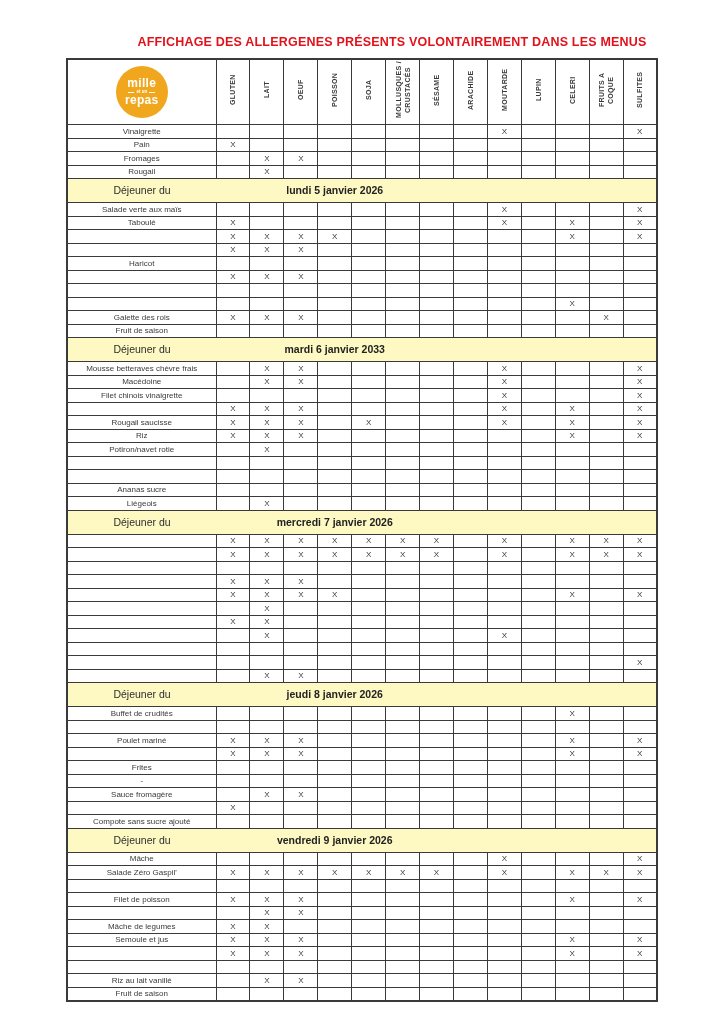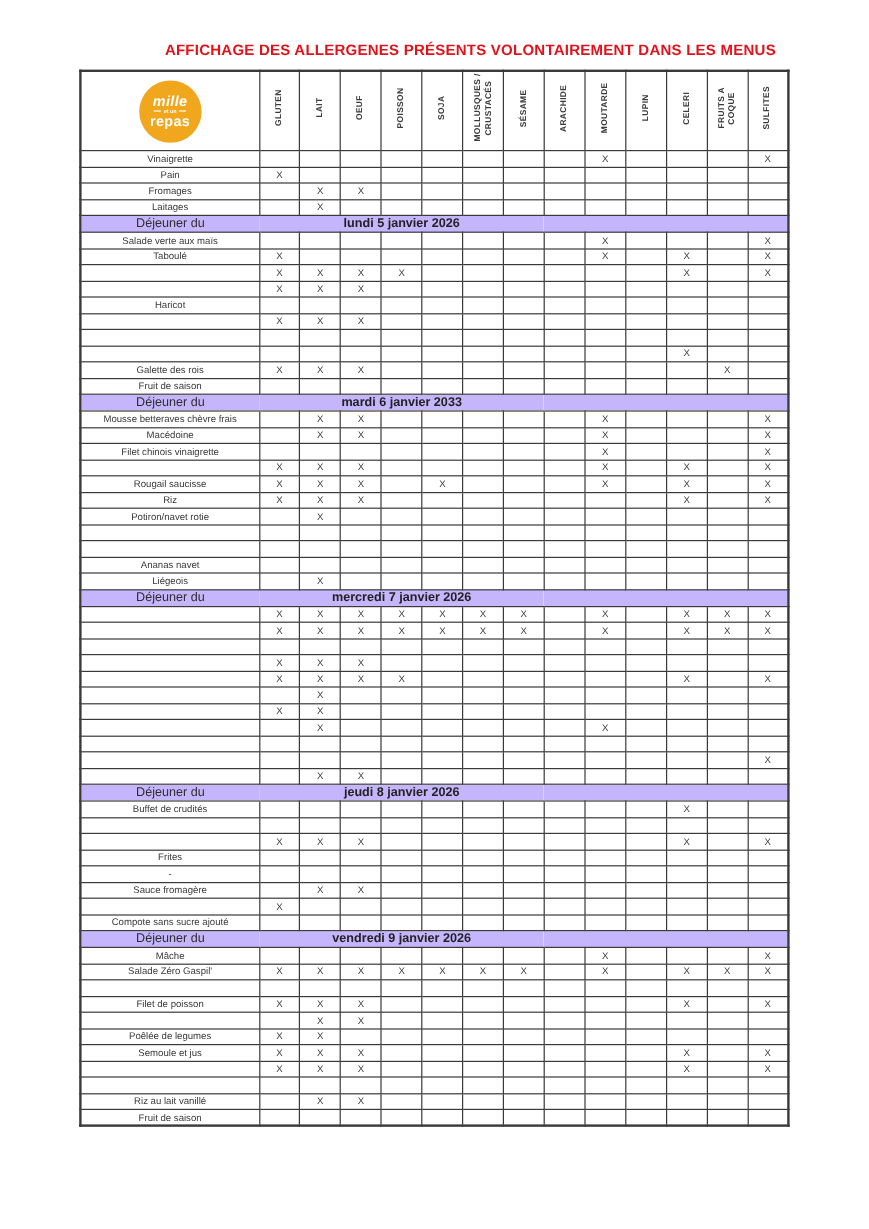--- a/index.html
+++ b/index.html
@@ -28,29 +28,29 @@
     font-size:7px; font-weight:bold; letter-spacing:0.3px;
     text-align:center; white-space:pre-line; color:#3a3a3a;
   }
   .logo-cell { vertical-align:middle; }
   .logo {
     width:52px; height:52px; border-radius:50%;
     margin:0 auto; background:#f0a71e;
     display:flex; flex-direction:column; align-items:center; justify-content:center;
     color:#ffffff; font-weight:bold;
   }
-  .logo-line1 { font-size:12px; line-height:11px; letter-spacing:0.3px;font-style:italic; }
+  .logo-line1 { font-size:12px; line-height:11px; letter-spacing:0.3px; }
   .logo-line2 { font-size:4.5px; line-height:6px; display:flex; align-items:center; gap:2px; }
   .logo-line2::before, .logo-line2::after { content:""; width:6px; height:1px; background:#ffffff; }
   .logo-line3 { font-size:12px; line-height:11px; letter-spacing:0.3px; }
   tbody td { height:13.5px; font-size:8px; line-height:9px; text-align:center; vertical-align:middle; overflow:hidden; }
   td.label-cell { font-size:8px; }
   td.mark-cell { font-size:8px; }
   tr.section-row td {
-    height:14px; background:#c4b5fd;
+    height:24px; background:#fef9c3;
     border-left:none; border-right:none;
     border-top:1.5px solid #3a3a3a; border-bottom:1.5px solid #3a3a3a;
   }
   td.section-label { font-size:10.5px; font-weight:normal; color:#2e2e2e; }
   td.section-date { font-size:10.5px; font-weight:bold; color:#222222; }
 </style>
 </head>
 <body>
 
 <div class="page-title">AFFICHAGE DES ALLERGENES PRÉSENTS VOLONTAIREMENT DANS LES MENUS</div>
@@ -131,21 +131,21 @@
         <td class="mark-cell"></td>
         <td class="mark-cell"></td>
         <td class="mark-cell"></td>
         <td class="mark-cell"></td>
         <td class="mark-cell"></td>
         <td class="mark-cell"></td>
         <td class="mark-cell"></td>
         <td class="mark-cell"></td>
       </tr>
       <tr>
-        <td class="label-cell">Laitages</td>
+        <td class="label-cell">Rougail</td>
         <td class="mark-cell"></td>
         <td class="mark-cell">X</td>
         <td class="mark-cell"></td>
         <td class="mark-cell"></td>
         <td class="mark-cell"></td>
         <td class="mark-cell"></td>
         <td class="mark-cell"></td>
         <td class="mark-cell"></td>
         <td class="mark-cell"></td>
         <td class="mark-cell"></td>
@@ -461,21 +461,21 @@
         <td class="mark-cell"></td>
         <td class="mark-cell"></td>
         <td class="mark-cell"></td>
         <td class="mark-cell"></td>
         <td class="mark-cell"></td>
         <td class="mark-cell"></td>
         <td class="mark-cell"></td>
         <td class="mark-cell"></td>
       </tr>
       <tr>
-        <td class="label-cell">Ananas navet</td>
+        <td class="label-cell">Ananas sucre</td>
         <td class="mark-cell"></td>
         <td class="mark-cell"></td>
         <td class="mark-cell"></td>
         <td class="mark-cell"></td>
         <td class="mark-cell"></td>
         <td class="mark-cell"></td>
         <td class="mark-cell"></td>
         <td class="mark-cell"></td>
         <td class="mark-cell"></td>
         <td class="mark-cell"></td>
@@ -711,20 +711,36 @@
         <td class="mark-cell"></td>
         <td class="mark-cell"></td>
         <td class="mark-cell"></td>
         <td class="mark-cell"></td>
         <td class="mark-cell"></td>
         <td class="mark-cell"></td>
         <td class="mark-cell"></td>
         <td class="mark-cell"></td>
       </tr>
       <tr>
+        <td class="label-cell">Poulet mariné</td>
+        <td class="mark-cell">X</td>
+        <td class="mark-cell">X</td>
+        <td class="mark-cell">X</td>
+        <td class="mark-cell"></td>
+        <td class="mark-cell"></td>
+        <td class="mark-cell"></td>
+        <td class="mark-cell"></td>
+        <td class="mark-cell"></td>
+        <td class="mark-cell"></td>
+        <td class="mark-cell"></td>
+        <td class="mark-cell">X</td>
+        <td class="mark-cell"></td>
+        <td class="mark-cell">X</td>
+      </tr>
+      <tr>
         <td class="label-cell"></td>
         <td class="mark-cell">X</td>
         <td class="mark-cell">X</td>
         <td class="mark-cell">X</td>
         <td class="mark-cell"></td>
         <td class="mark-cell"></td>
         <td class="mark-cell"></td>
         <td class="mark-cell"></td>
         <td class="mark-cell"></td>
         <td class="mark-cell"></td>
@@ -892,21 +908,21 @@
         <td class="mark-cell"></td>
         <td class="mark-cell"></td>
         <td class="mark-cell"></td>
         <td class="mark-cell"></td>
         <td class="mark-cell"></td>
         <td class="mark-cell"></td>
         <td class="mark-cell"></td>
         <td class="mark-cell"></td>
       </tr>
       <tr>
-        <td class="label-cell">Poêlée de legumes</td>
+        <td class="label-cell">Mâche de legumes</td>
         <td class="mark-cell">X</td>
         <td class="mark-cell">X</td>
         <td class="mark-cell"></td>
         <td class="mark-cell"></td>
         <td class="mark-cell"></td>
         <td class="mark-cell"></td>
         <td class="mark-cell"></td>
         <td class="mark-cell"></td>
         <td class="mark-cell"></td>
         <td class="mark-cell"></td>

